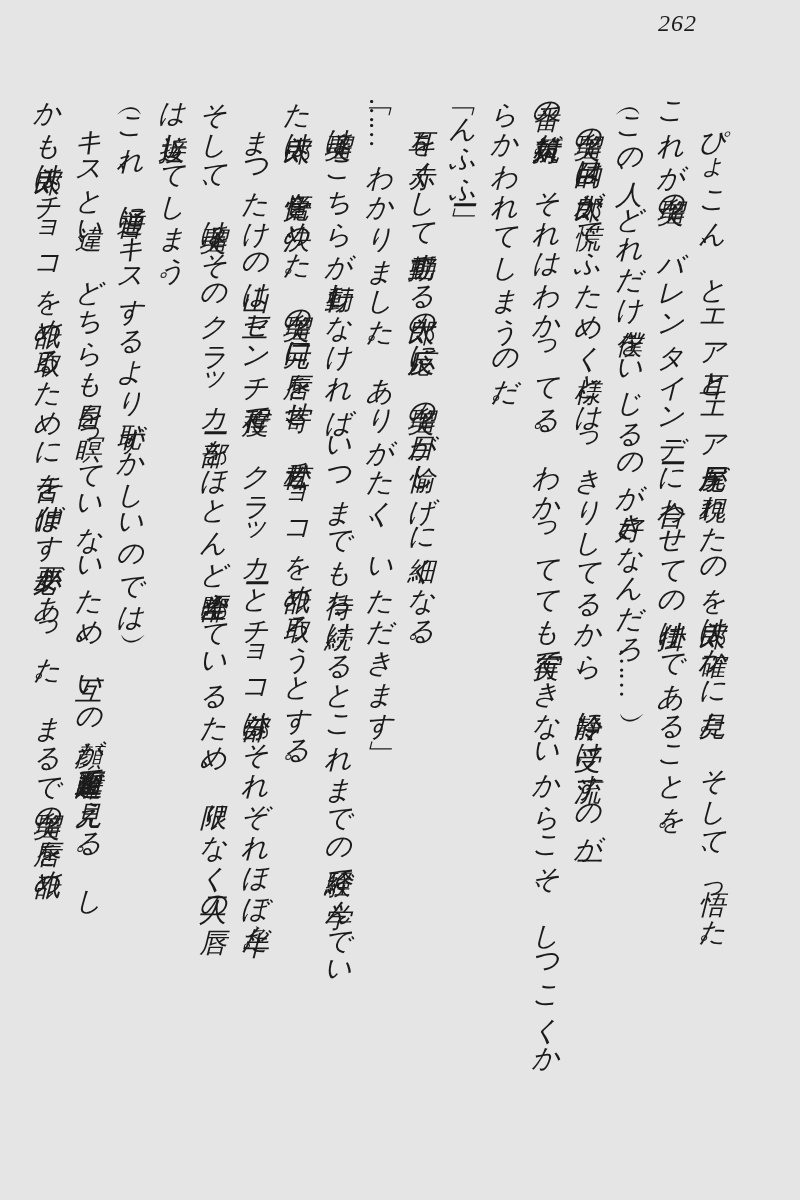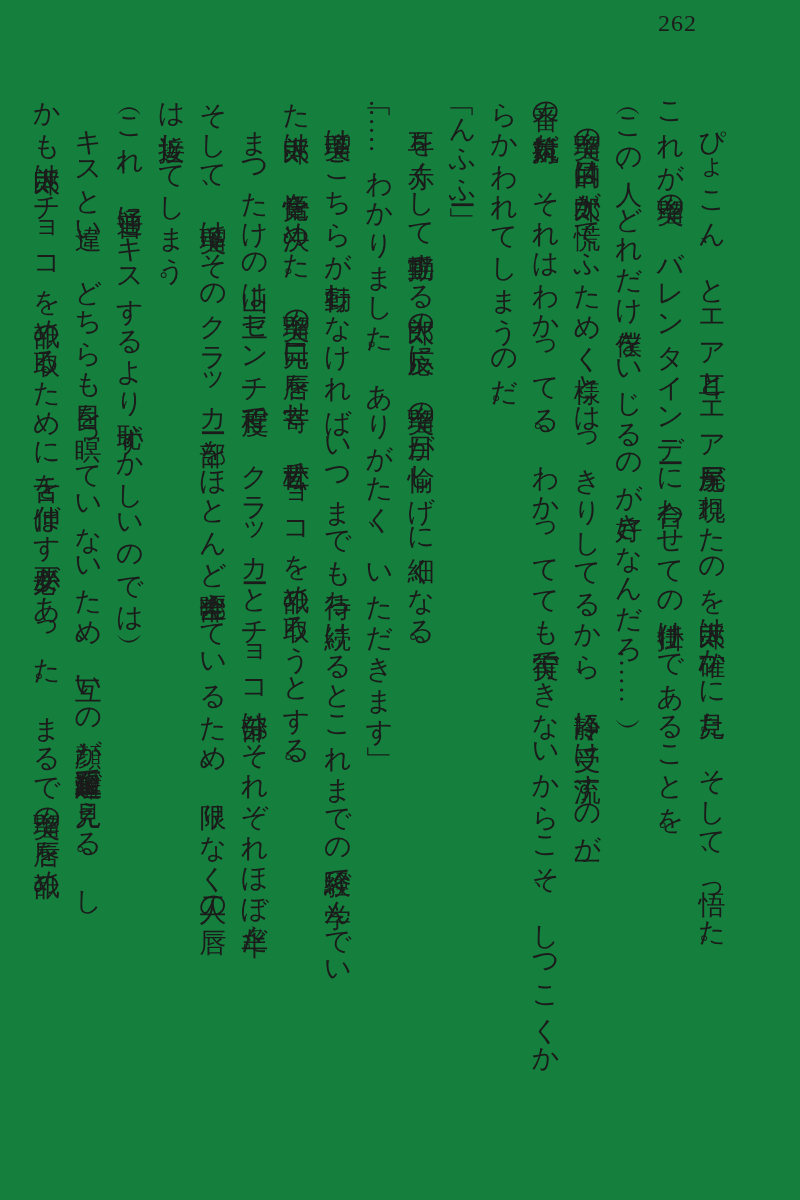--- a/index.html
+++ b/index.html
@@ -11,21 +11,22 @@
     height: 1200px;
     background: #ffffff;
     font-family: "Liberation Serif", "DejaVu Serif", serif;
     overflow: hidden;
   }
   .page {
     position: absolute;
     top: 0; left: 0;
     width: 800px;
     height: 1200px;
-    background: #15803d;
+    background: #e5e5e5;
+    font-style: italic;
   }
   .page-number {
     position: absolute;
     top: 10px;
     right: 103px;
     font-size: 24px;
     letter-spacing: 1px;
     color: #1c1c1c;
   }
   .text-block {

